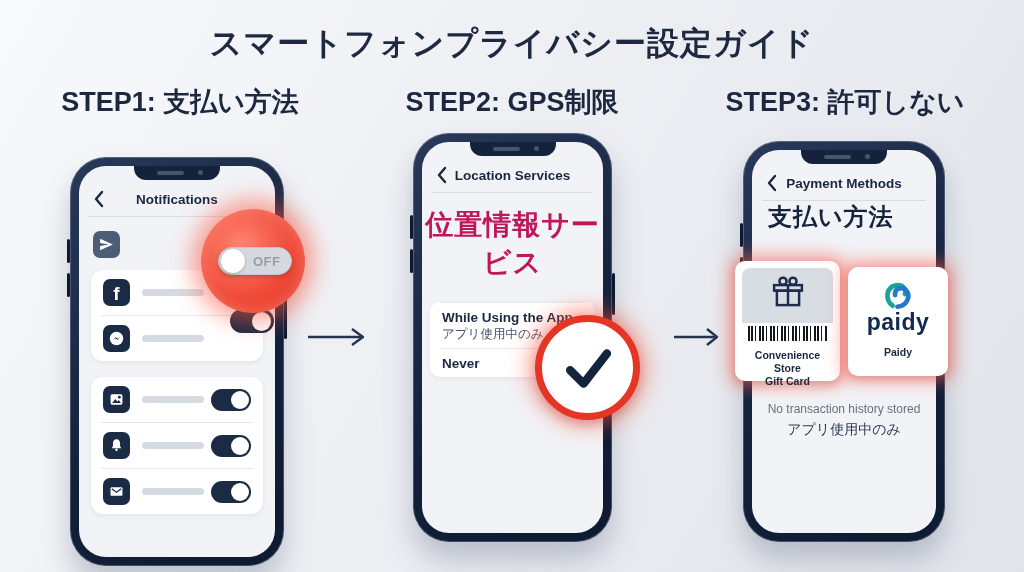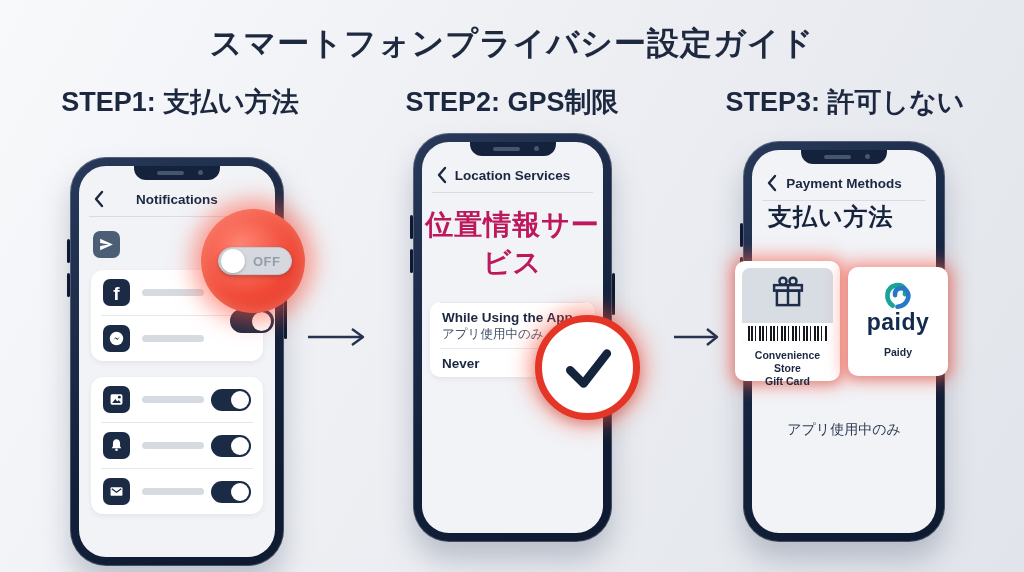--- a/index.html
+++ b/index.html
@@ -300,20 +300,21 @@
       <div class="p-header">
         <svg class="back" viewBox="0 0 12 20">
           <polyline points="9,3 3,10 9,17" fill="none" stroke="#1b2740" stroke-width="2.4" stroke-linecap="round" stroke-linejoin="round"></polyline>
         </svg>
         <span class="ttl">Payment Methods</span>
       </div>
       <div class="p-divider"></div>
 
       <div class="pay-heading">支払い方法</div>
 
+      <div class="note-en">No transaction history stored</div>
       <div class="note-ja">アプリ使用中のみ</div>
     </div>
   </div>
 
   <div class="pay-card gift-card">
     <div class="gift-graphic">
       <svg width="40" height="42" viewBox="0 0 36 34">
         <g fill="none" stroke="#1d2c49" stroke-width="2.2">
           <rect x="8" y="14" width="20" height="13"></rect>
           <rect x="5.5" y="9" width="25" height="5"></rect>

